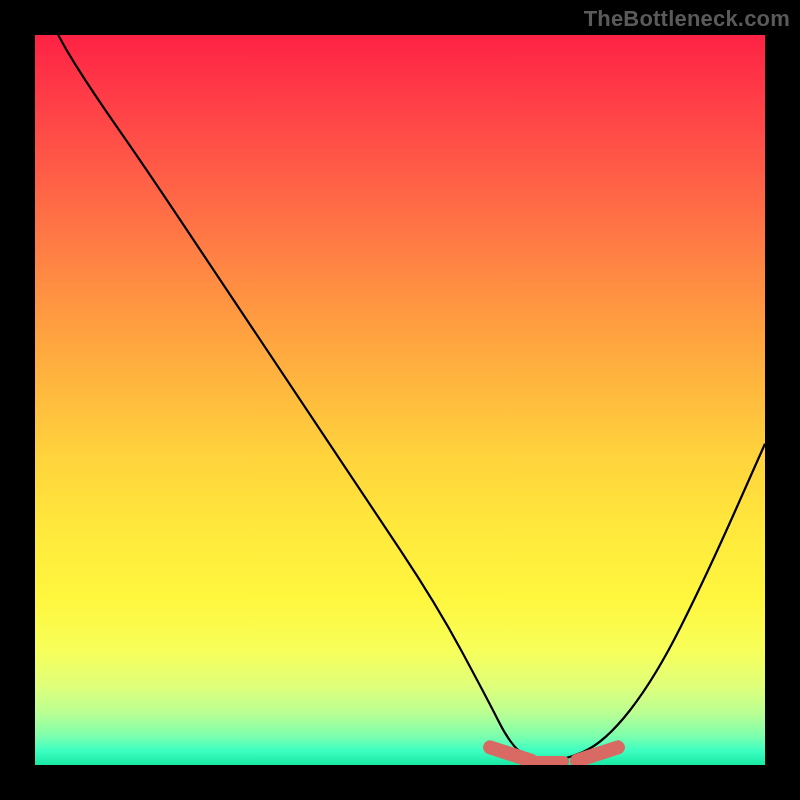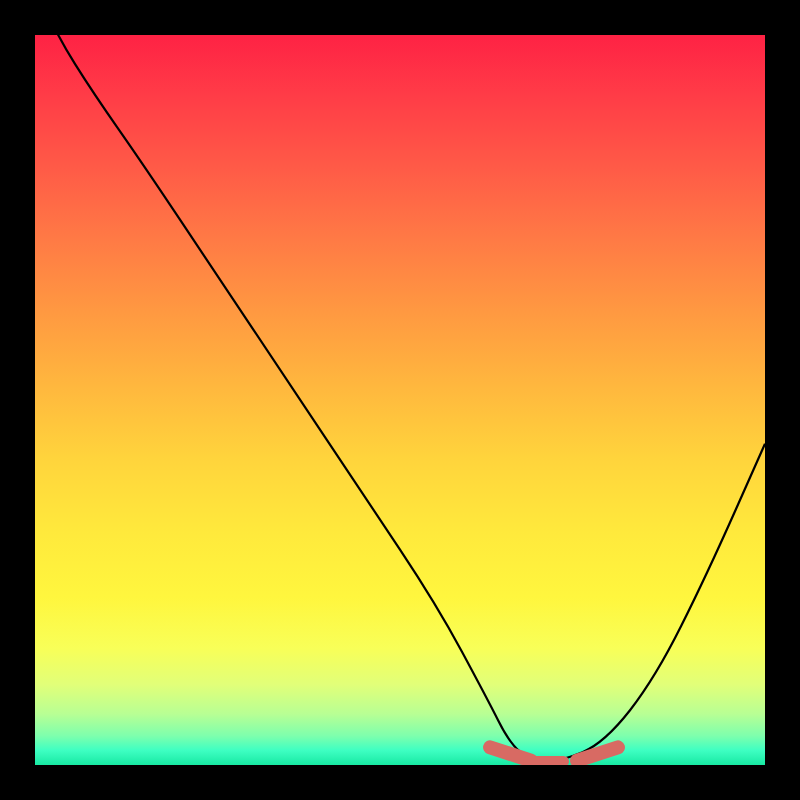--- a/index.html
+++ b/index.html
@@ -50,20 +50,21 @@
     position: absolute;
     height: 14px;
     background: #d86a63;
     border-radius: 7px;
     z-index: 2;
   }
 </style>
 </head>
 <body>
 <div class="container">
+  <div class="watermark">TheBottleneck.com</div>
   <div class="plot-area">
     <div class="gradient-bg"></div>
     <svg class="curve" viewBox="0 0 730 730" preserveAspectRatio="none">
       <path id="curve-path" d="M0.0 -51.1 Q 0.0 -51.1 10.9 -25.6 Q 21.9 0.0 40.1 29.2 Q 58.4 58.4 84.0 94.9 Q 109.5 131.4 146.0 186.2 Q 182.5 240.9 219.0 295.6 Q 255.5 350.4 292.0 405.1 Q 328.5 459.9 365.0 514.6 Q 401.5 569.4 427.1 616.9 Q 452.6 664.3 463.6 686.2 Q 474.5 708.1 485.5 717.2 Q 496.4 726.4 511.0 726.4 Q 525.6 726.4 547.5 717.2 Q 569.4 708.1 595.0 675.3 Q 620.5 642.4 646.0 591.3 Q 671.6 540.2 700.8 474.5 T 730.0 408.8" fill="none" stroke="#000" stroke-width="2.2"></path>
     </svg>
     <div class="highlight" id="hl-left" style="left: 446.6px; top: 712px; width: 57.2px; transform: rotate(18deg);"></div>
     <div class="highlight" id="hl-right" style="left: 534.2px; top: 712px; width: 57.2px; transform: rotate(-18deg);"></div>
   <div class="highlight" style="left: 487.8px; top: 721px; width: 46.4px; height: 11px; border-radius: 6px;"></div>
     </div>
 </div>

